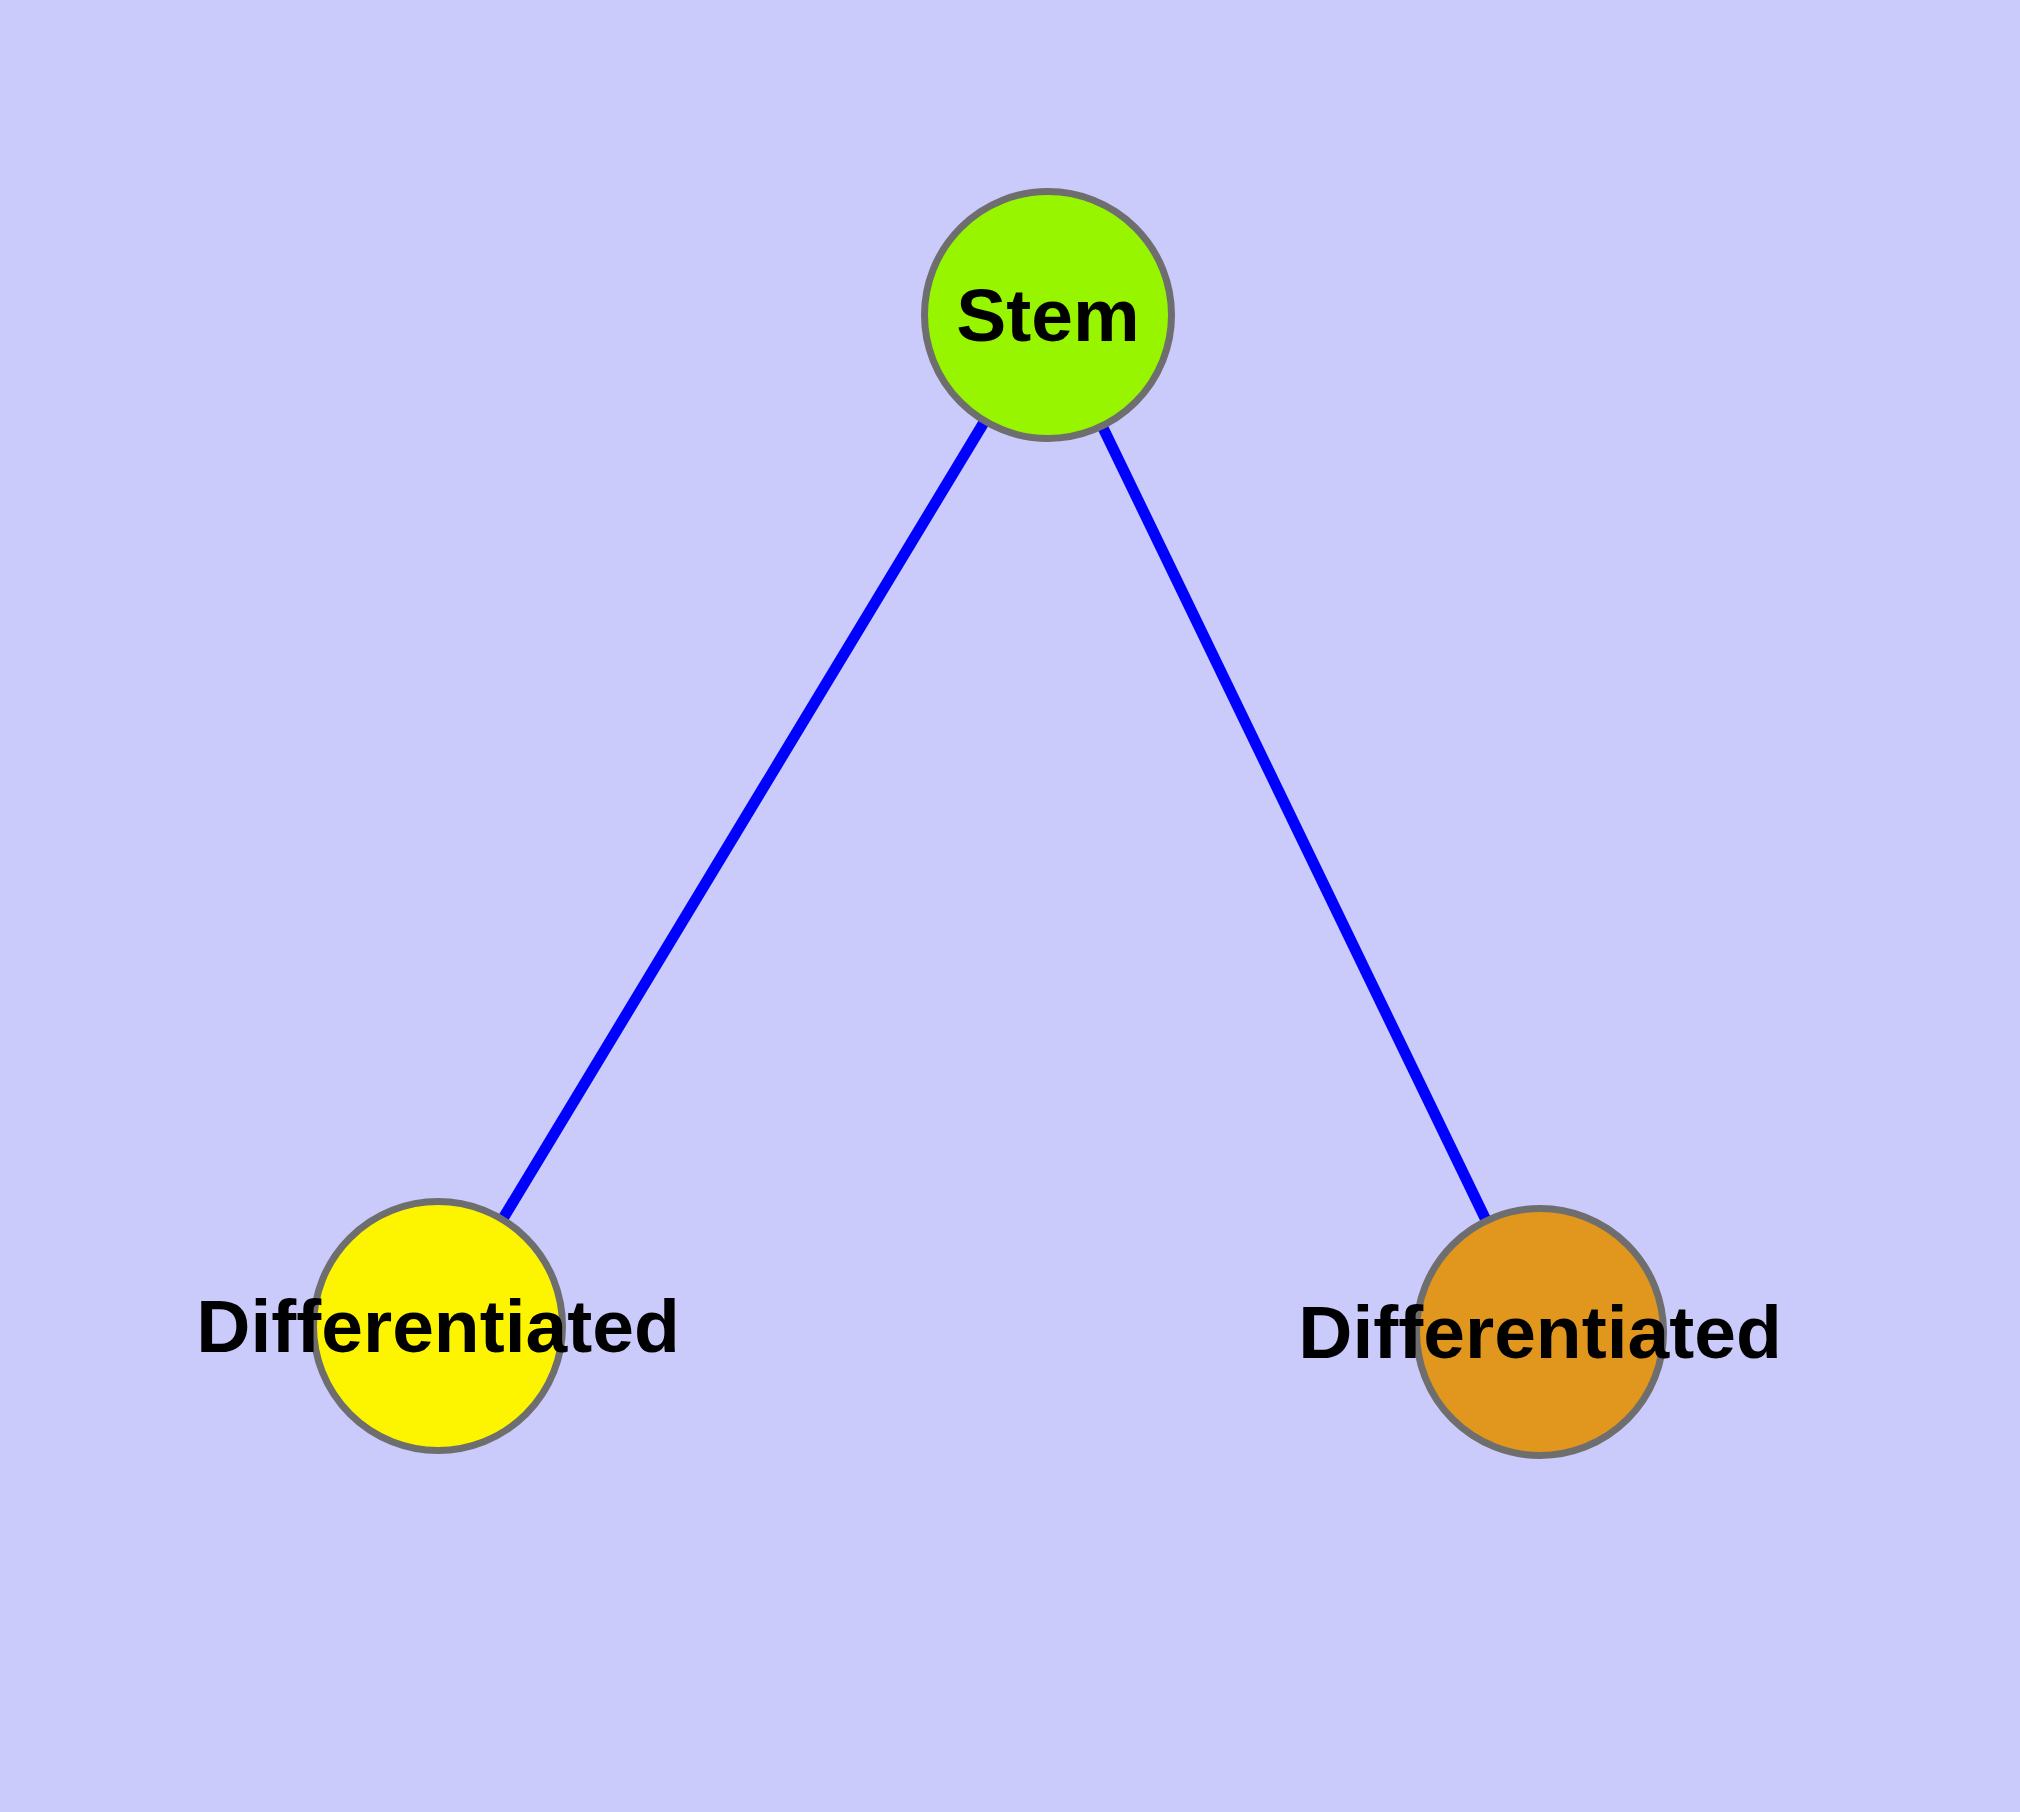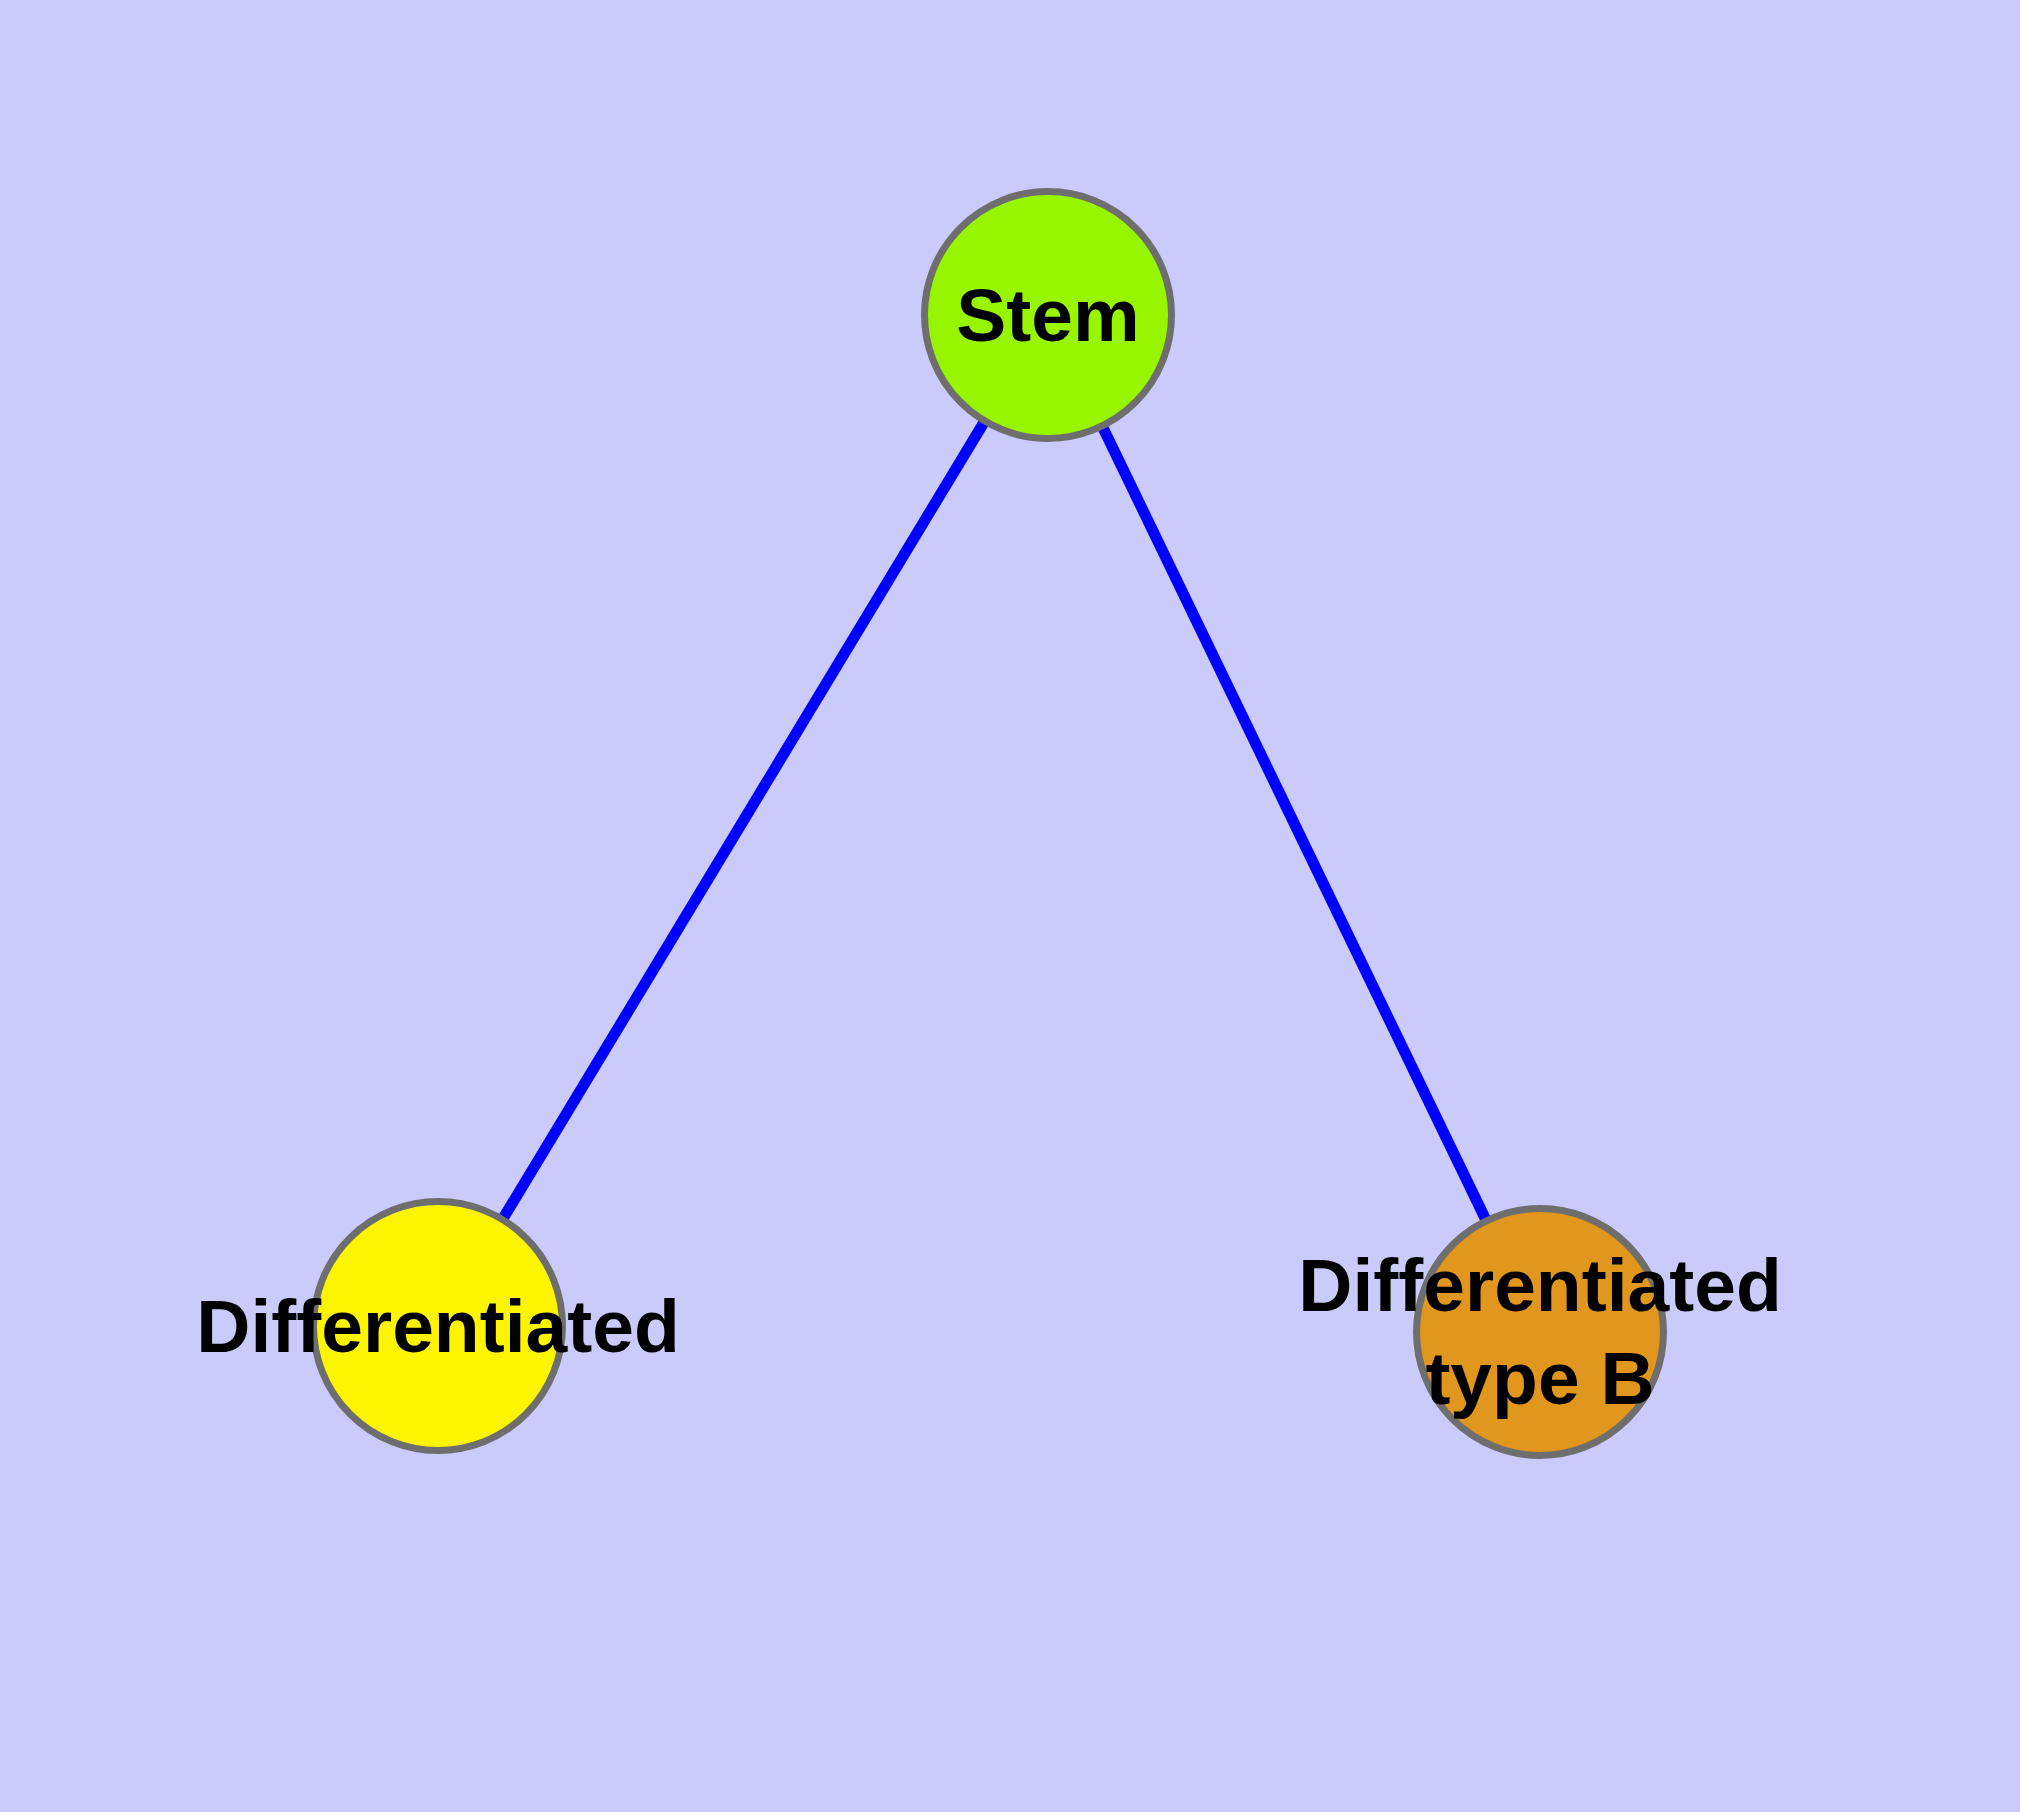--- a/index.html
+++ b/index.html
@@ -61,17 +61,16 @@
   <div class="node-label" style="left: 1048px; top: 315px; color: rgb(0, 0, 0);">
     <span>Stem</span>
   </div>
 
   <div class="node-label" style="left: 438px; top: 1326px; color: rgb(0, 0, 0);">
     <span>Differentiated</span><br>
   </div>
 
   <div class="node-label" style="left: 1540px; top: 1332px; color: rgb(0, 0, 0);">
     <span>Differentiated</span><br>
-    <span>type B</span>
   </div>
 
 </div>
 
 
 </body></html>

